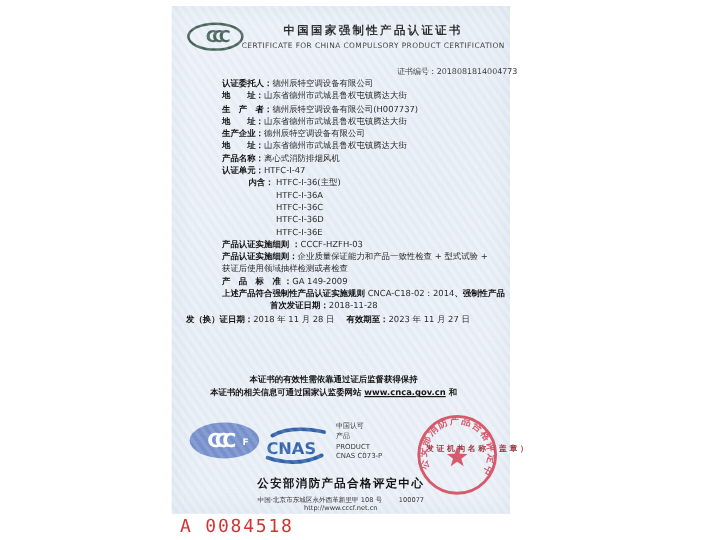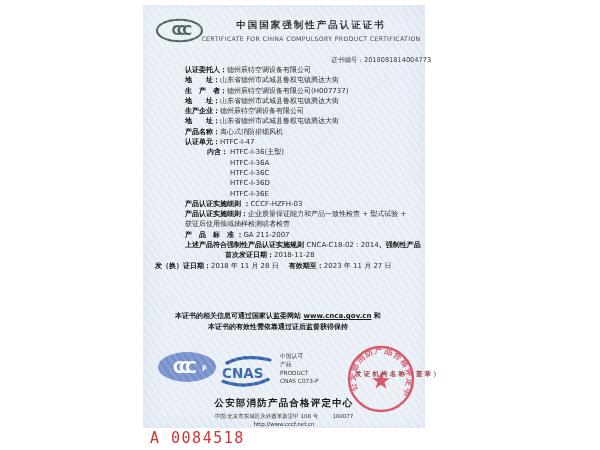--- a/index.html
+++ b/index.html
@@ -79,31 +79,31 @@
       <div class="row first"><span class="mlbl">内含：</span><span class="val">HTFC-I-36(主型)</span></div>
       <div class="row"><span class="val">HTFC-I-36A</span></div>
       <div class="row"><span class="val">HTFC-I-36C</span></div>
       <div class="row"><span class="val">HTFC-I-36D</span></div>
       <div class="row"><span class="val">HTFC-I-36E</span></div>
     </div>
 
     <div class="row"><span class="lbl">产品认证实施细则 ：</span><span class="val">CCCF-HZFH-03</span></div>
     <div class="row"><span class="lbl">产品认证实施细则：</span><span class="val">企业质量保证能力和产品一致性检查 + 型式试验 +</span></div>
     <div class="row"><span class="lbl"></span><span class="val">获证后使用领域抽样检测或者检查</span></div>
-    <div class="row"><span class="lbl">产　品　标　准 ：</span><span class="val">GA 211-2007</span></div>
+    <div class="row"><span class="lbl">产　品　标　准 ：</span><span class="val">GA 149-2009</span></div>
 
     <div class="row"><span class="b">上述产品符合强制性产品认证实施规则 </span><span class="val">CNCA-C18-02：2014</span><span class="b">、强制性产品</span></div>
 
     <div class="row first-issue"><span class="lbl">首次发证日期：</span><span class="val">2018-11-28</span></div>
     <div class="row issue-row"><span class="lbl">发（换）证日期：</span><span class="val">2018 年 11 月 28 日</span><span class="gap"></span><span class="lbl">有效期至：</span><span class="val">2023 年 11 月 27 日</span></div>
   </div>
 
   <div class="abs notice">
+    <div>本证书的有效性需依靠通过证后监督获得保持</div>
     <div><span>本证书的相关信息可通过国家认监委网站 </span><span class="u">www.cnca.gov.cn</span><span> 和</span></div>
-    <div>本证书的有效性需依靠通过证后监督获得保持</div>
   </div>
 
   <svg class="abs cccf-logo" viewBox="0 0 60 32">
     <ellipse cx="30" cy="16" rx="29" ry="15" fill="#6c88c8"></ellipse>
     <text x="25" y="21.8" text-anchor="middle" font-size="16" font-weight="bold" letter-spacing="-5.5" fill="#ffffff">CCC</text>
     <text x="45" y="19.5" font-size="7.5" font-weight="bold" fill="#ffffff">F</text>
   </svg>
 
   <svg class="abs cnas-logo" viewBox="0 0 52 31">
     <path d="M6 7 Q22 -2 49 4" stroke="#2155a3" stroke-width="3.2" fill="none" stroke-linecap="round"></path>

